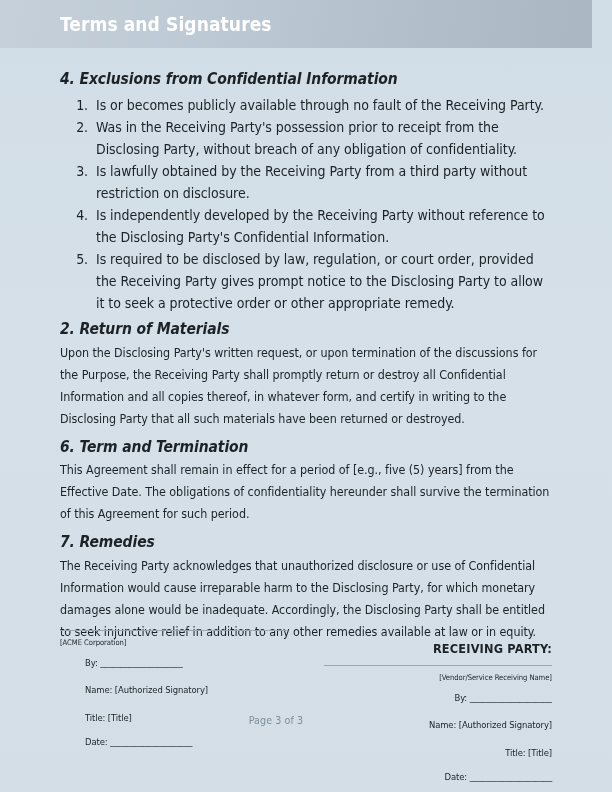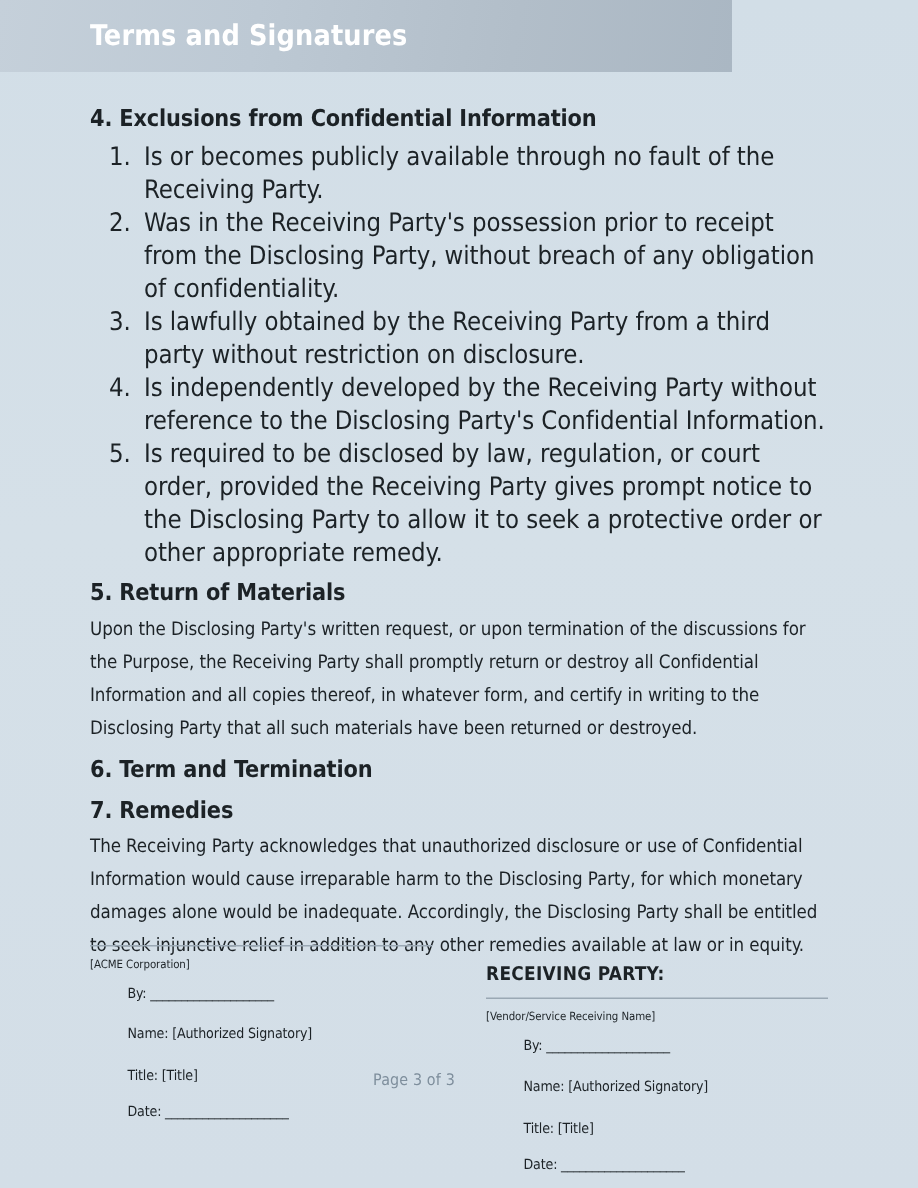--- a/index.html
+++ b/index.html
@@ -22,21 +22,21 @@
     position: absolute;
     inset: 0;
     background: linear-gradient(180deg, #d2dee7 0%, #d5e0e8 45%, #d3dee7 100%);
   }
 
   
   .header-band {
     position: absolute;
     left: 0;
     top: 0;
-    width: 488px;
+    width: 592px;
     height: 48px;
     background: linear-gradient(100deg, #c5d0da 0%, #bdc9d4 35%, #b2bec9 70%, #aab7c3 100%);
   }
   .header-title {
     position: absolute;
     left: 60px;
     top: 13px;
     font-size: 19px;
     font-weight: bold;
     color: #ffffff;
@@ -51,33 +51,34 @@
     top: 70px;
     width: 492px;
   }
 
   h2.section-heading {
     font-size: 15.5px;
     font-weight: bold;
     margin: 0 0 2px 0;
     line-height: 1.28;
     letter-spacing: -0.1px;
+    font-style: italic;
   }
 
   p.body-text {
     font-size: 12.4px;
     line-height: 22px;
     margin: 0 0 2px 0;
     letter-spacing: -0.05px;
   }
 
   ol.exclusion-list {
     margin: 4px 0 6px 0;
     padding-left: 32px;
-    font-size: 17px;
+    font-size: 14px;
     line-height: 22px;
   }
   ol.exclusion-list li {
     margin-bottom: 0;
     padding-left: 4px;
     letter-spacing: -0.05px;
   }
 
   .gap-sm { height: 6px; }
 
@@ -87,21 +88,21 @@
     left: 60px;
     top: 630px;
     width: 492px;
     display: flex;
     justify-content: space-between;
   }
   .sig-col {
     width: 228px;
     position: relative;
   }
-  .sig-col.receiving { padding-top: 11px; }
+  .sig-col.receiving { padding-top: 11px; text-align: right; }
 
   .party-heading {
     font-size: 12.6px;
     font-weight: bold;
     letter-spacing: 0.2px;
     margin: 0 0 9px 0;
     white-space: nowrap;
   }
   .sig-rule {
     border: none;
@@ -152,25 +153,26 @@
 
   <h2 class="section-heading">4. Exclusions from Confidential Information</h2>
   <ol class="exclusion-list">
     <li>Is or becomes publicly available through no fault of the Receiving Party.</li>
     <li>Was in the Receiving Party's possession prior to receipt from the Disclosing Party, without breach of any obligation of confidentiality.</li>
     <li>Is lawfully obtained by the Receiving Party from a third party without restriction on disclosure.</li>
     <li>Is independently developed by the Receiving Party without reference to the Disclosing Party's Confidential Information.</li>
     <li>Is required to be disclosed by law, regulation, or court order, provided the Receiving Party gives prompt notice to the Disclosing Party to allow it to seek a protective order or other appropriate remedy.</li>
   </ol>
 
-  <h2 class="section-heading">5. Return of Materials</h2>
+  <h2 class="section-heading">2. Return of Materials</h2>
   <p class="body-text">Upon the Disclosing Party's written request, or upon termination of the discussions for the Purpose, the Receiving Party shall promptly return or destroy all Confidential Information and all copies thereof, in whatever form, and certify in writing to the Disclosing Party that all such materials have been returned or destroyed.</p>
   <div class="gap-sm"></div>
 
   <h2 class="section-heading">6. Term and Termination</h2>
+  <p class="body-text">This Agreement shall remain in effect for a period of [e.g., five (5) years] from the Effective Date. The obligations of confidentiality hereunder shall survive the termination of this Agreement for such period.</p>
   <div class="gap-sm"></div>
 
   <h2 class="section-heading">7. Remedies</h2>
   <p class="body-text">The Receiving Party acknowledges that unauthorized disclosure or use of Confidential Information would cause irreparable harm to the Disclosing Party, for which monetary damages alone would be inadequate. Accordingly, the Disclosing Party shall be entitled to seek injunctive relief in addition to any other remedies available at law or in equity.</p>
   <div class="gap-sm"></div>
 
 
 </div>
 
 <div class="signature-block">

